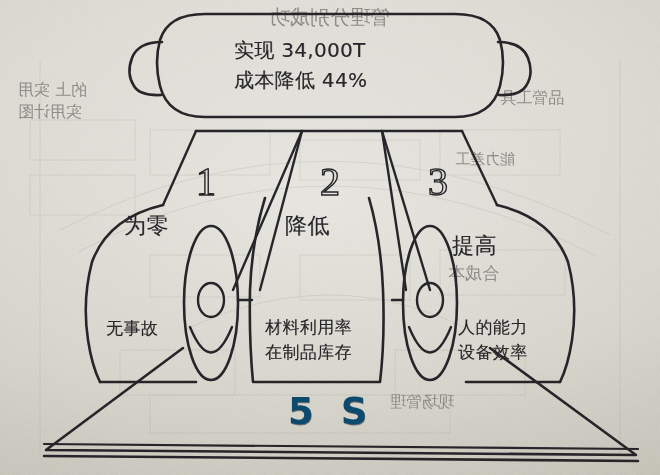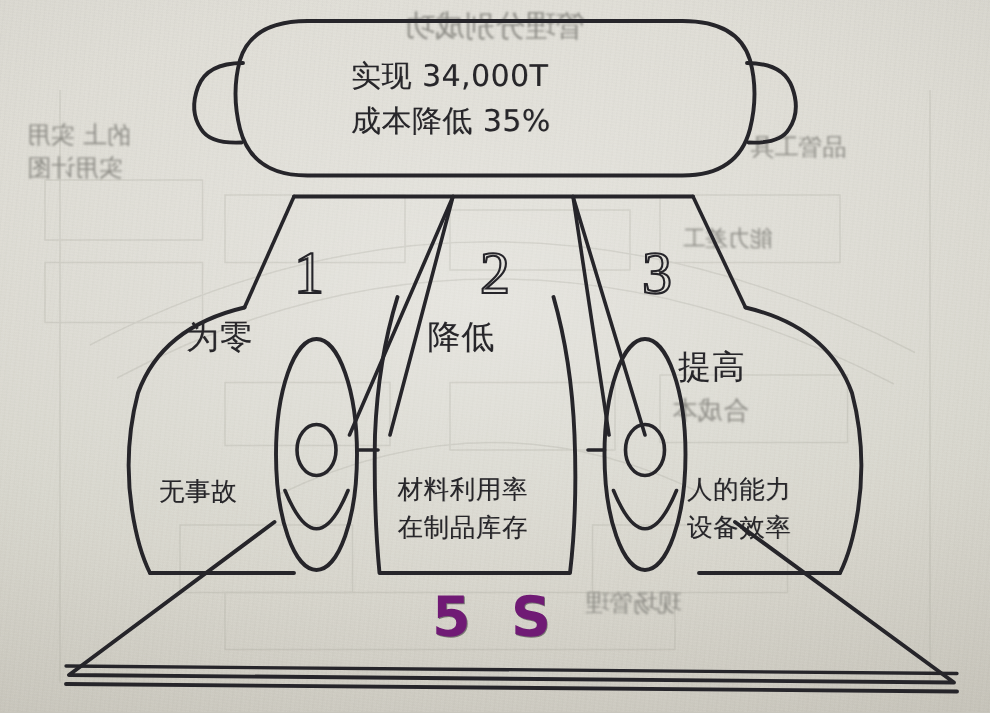--- a/index.html
+++ b/index.html
@@ -61,21 +61,21 @@
     font-weight: 400;
     color: transparent;
     -webkit-text-stroke: 1.4px #26252a;
     letter-spacing: 0;
   }
   .base-label {
     font-family: "DejaVu Sans", sans-serif;
     font-size: 37px;
     font-weight: 700;
     letter-spacing: 7px;
-    color: #701a75;
+    color: #0c4a6e;
     text-shadow: 0.6px 0.5px 0 rgba(25,24,28,0.5);
   }
   .bleed-txt {
     position: absolute;
     font-family: "DejaVu Sans", sans-serif;
     color: #8d8c86;
     white-space: pre;
     transform: scaleX(-1);
     filter: blur(0.6px);
   }
@@ -158,21 +158,21 @@
       <path d="M403 300 L392 300" stroke-width="2.4"></path>
 
       <path d="M183 348 L46 450 L636 455 L490 348"></path>
       <path d="M44 456 L638 461"></path>
       <path d="M44 444 L638 449" stroke-width="2.2"></path>
 
     </g>
   </svg>
 
   <div class="tx han banner-line" style="left:222px; top:38px;">实现 34,000T</div>
-  <div class="tx han banner-line" style="left:222px; top:68px;">成本降低 35%</div>
+  <div class="tx han banner-line" style="left:222px; top:68px;">成本降低 44%</div>
 
   <div class="tx numeral" style="left:196px; top:156px;">1</div>
   <div class="tx numeral" style="left:320px; top:156px;">2</div>
   <div class="tx numeral" style="left:428px; top:156px;">3</div>
 
   <div class="tx han col-label" style="left:124px; top:212px;">为零</div>
   <div class="tx han col-body" style="left:106px; top:286px;">无事故</div>
 
   <div class="tx han col-label" style="left:285px; top:212px;">降低</div>
   <div class="tx han col-body" style="left:265px; top:285px;">材料利用率</div>

